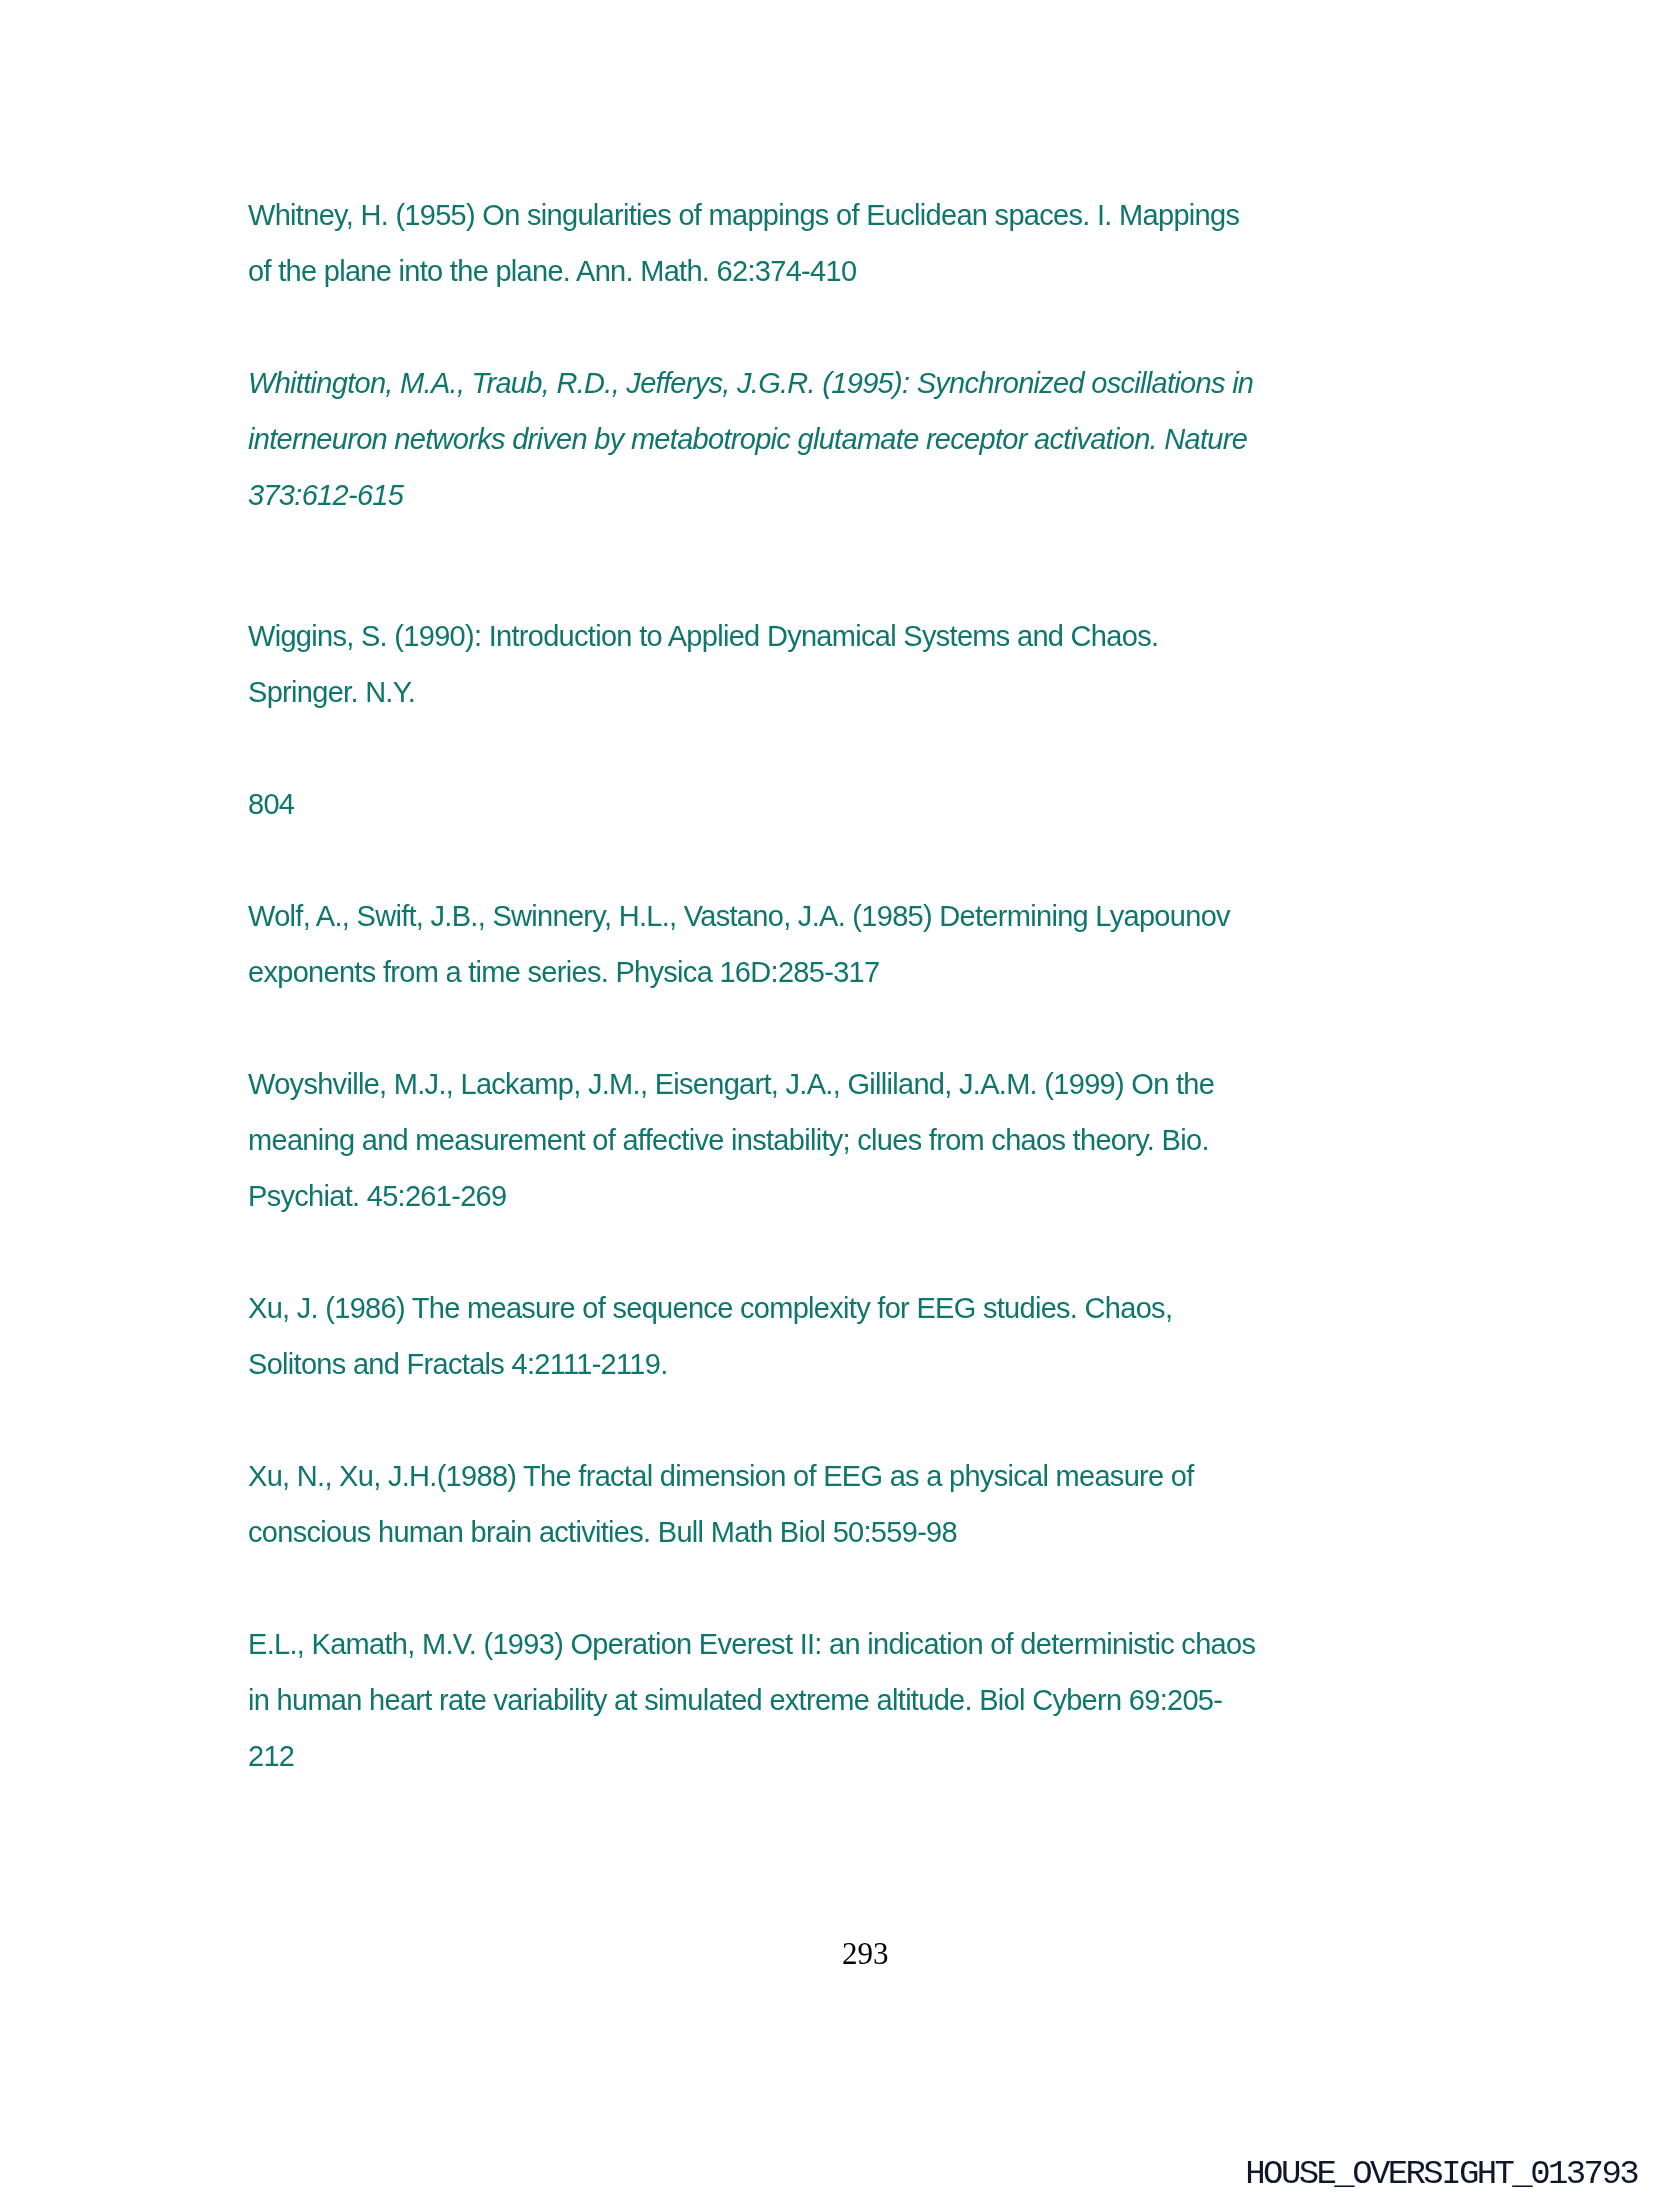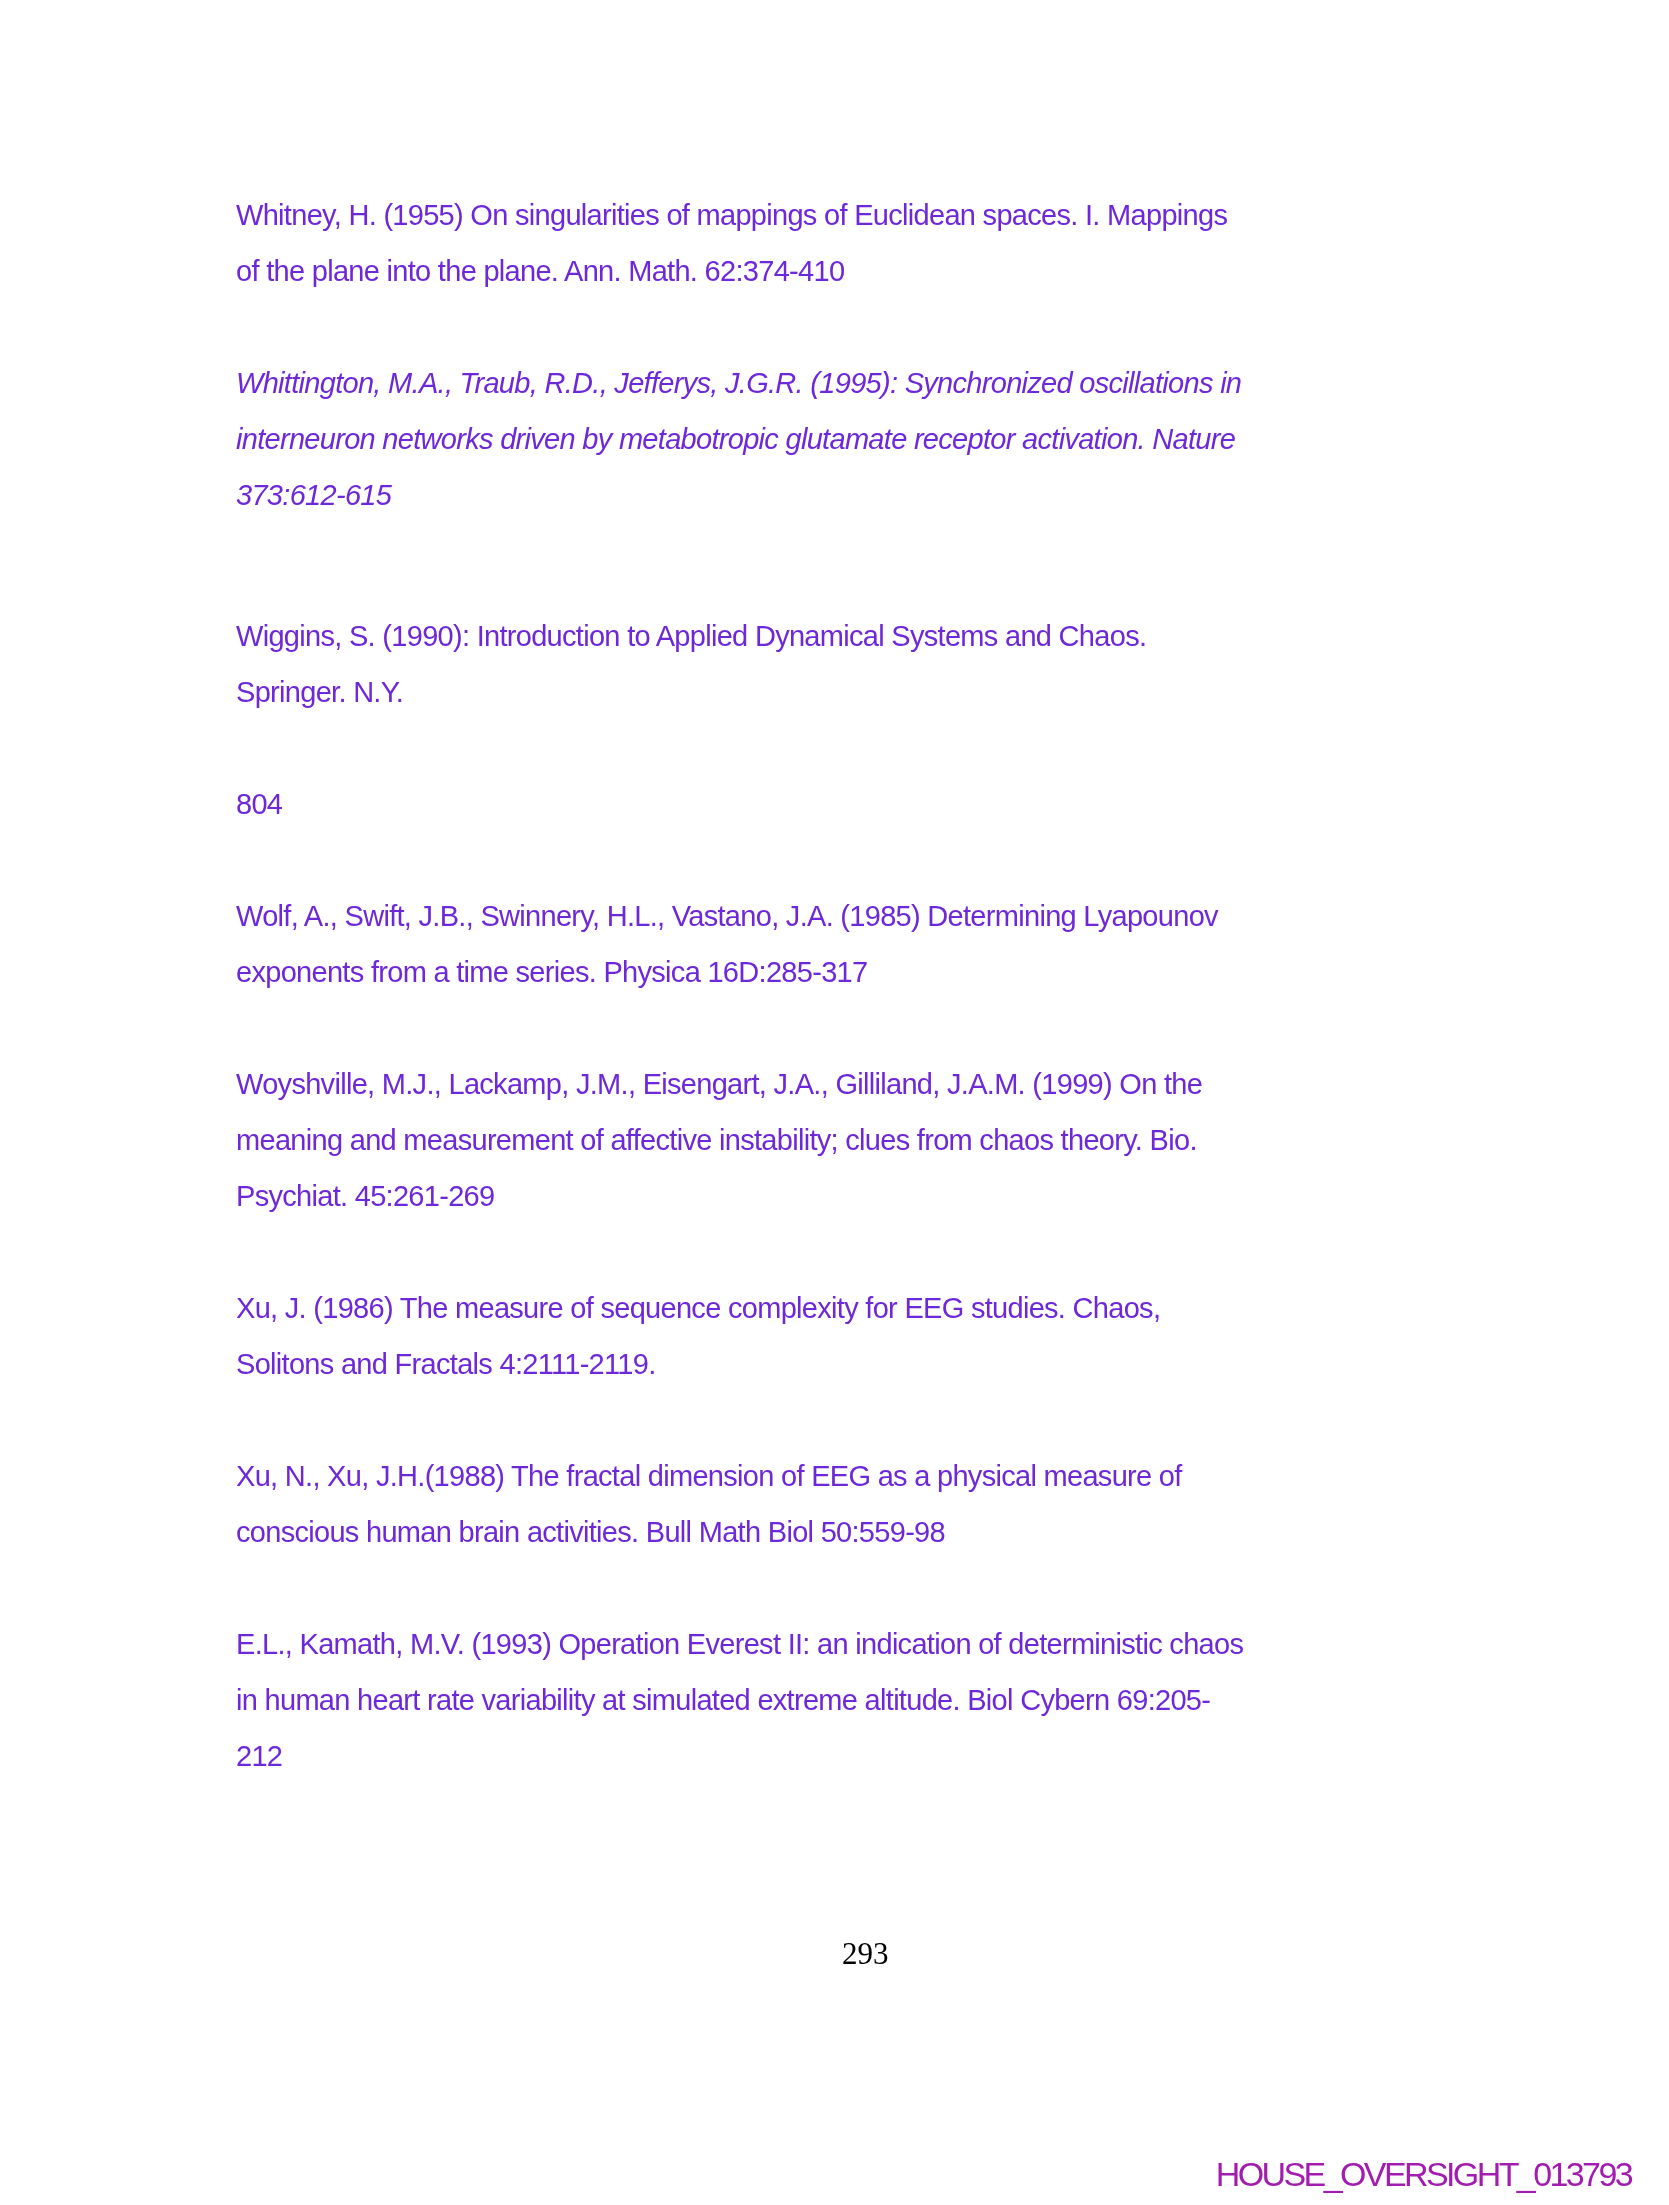--- a/index.html
+++ b/index.html
@@ -11,27 +11,27 @@
     position: relative;
     width: 1669px;
     height: 2205px;
     background: #ffffff;
     overflow: hidden;
     font-family: "Liberation Sans", sans-serif;
     color: #000000;
   }
   .refs {
     position: absolute;
-    left: 236px;
+    left: 248px;
     top: 187px;
     width: 1204px;
     font-size: 29px;
     line-height: 56px;
     letter-spacing: -0.7px;
-    color: #6d28d9;
+    color: #0f766e;
   }
   .ref {
     margin: 0 0 56px 0;
   }
   .ref.extra-gap {
     margin-bottom: 85px;
     font-style: italic;
   }
   .ref-line {
     white-space: nowrap;
@@ -40,27 +40,27 @@
     position: absolute;
     left: 842px;
     top: 1938px;
     font-family: "Liberation Serif", serif;
     font-size: 31px;
     line-height: 1;
     color: #000000;
   }
   .bates-stamp {
     position: absolute;
-    right: 38px;
+    right: 32px;
     top: 2157px;
-    font-family: Liberation Sans, sans-serif;
+    font-family: Liberation Mono, monospace;
     font-size: 34px;
     letter-spacing: -2.6px;
     line-height: 1;
-    color: #a21caf;
+    color: #0f172a;
     white-space: nowrap;
   }
 </style>
 </head>
 <body>
 
 <div class="page">
 
   <div class="refs">
 

